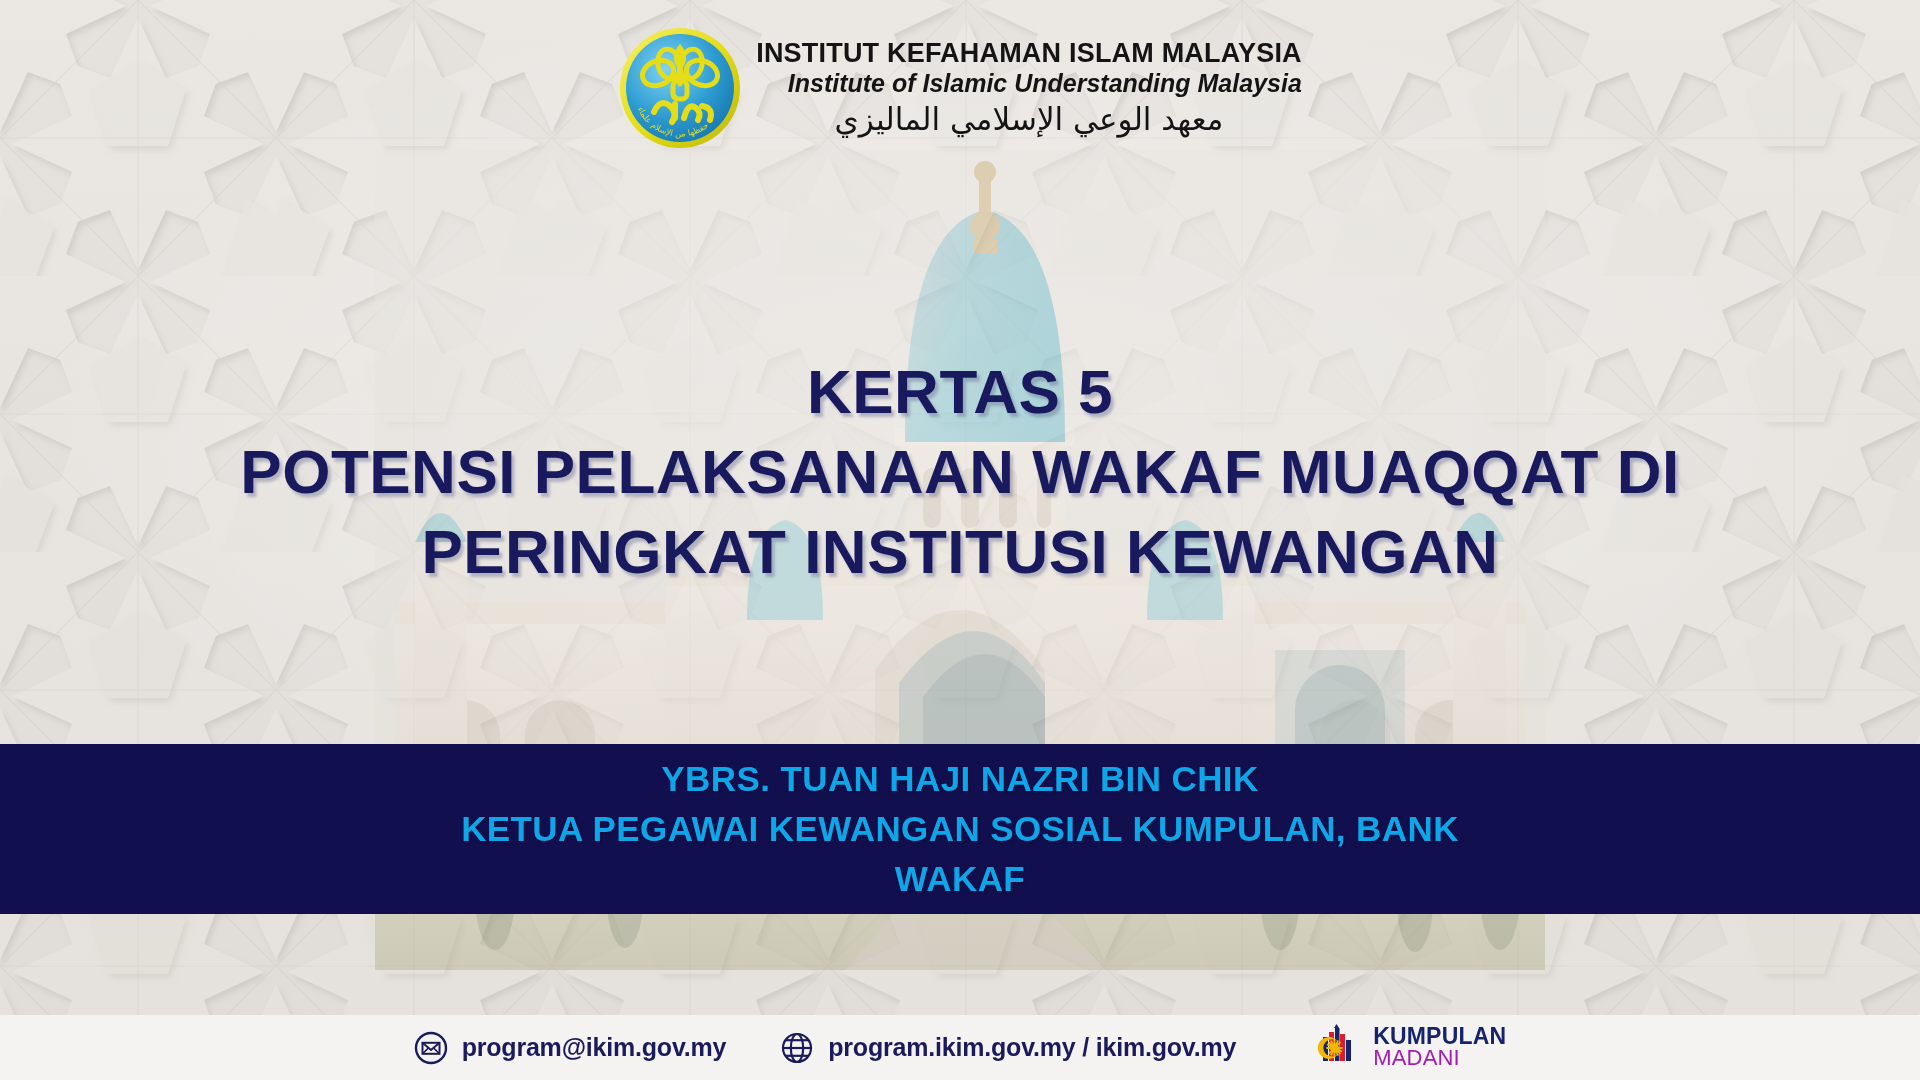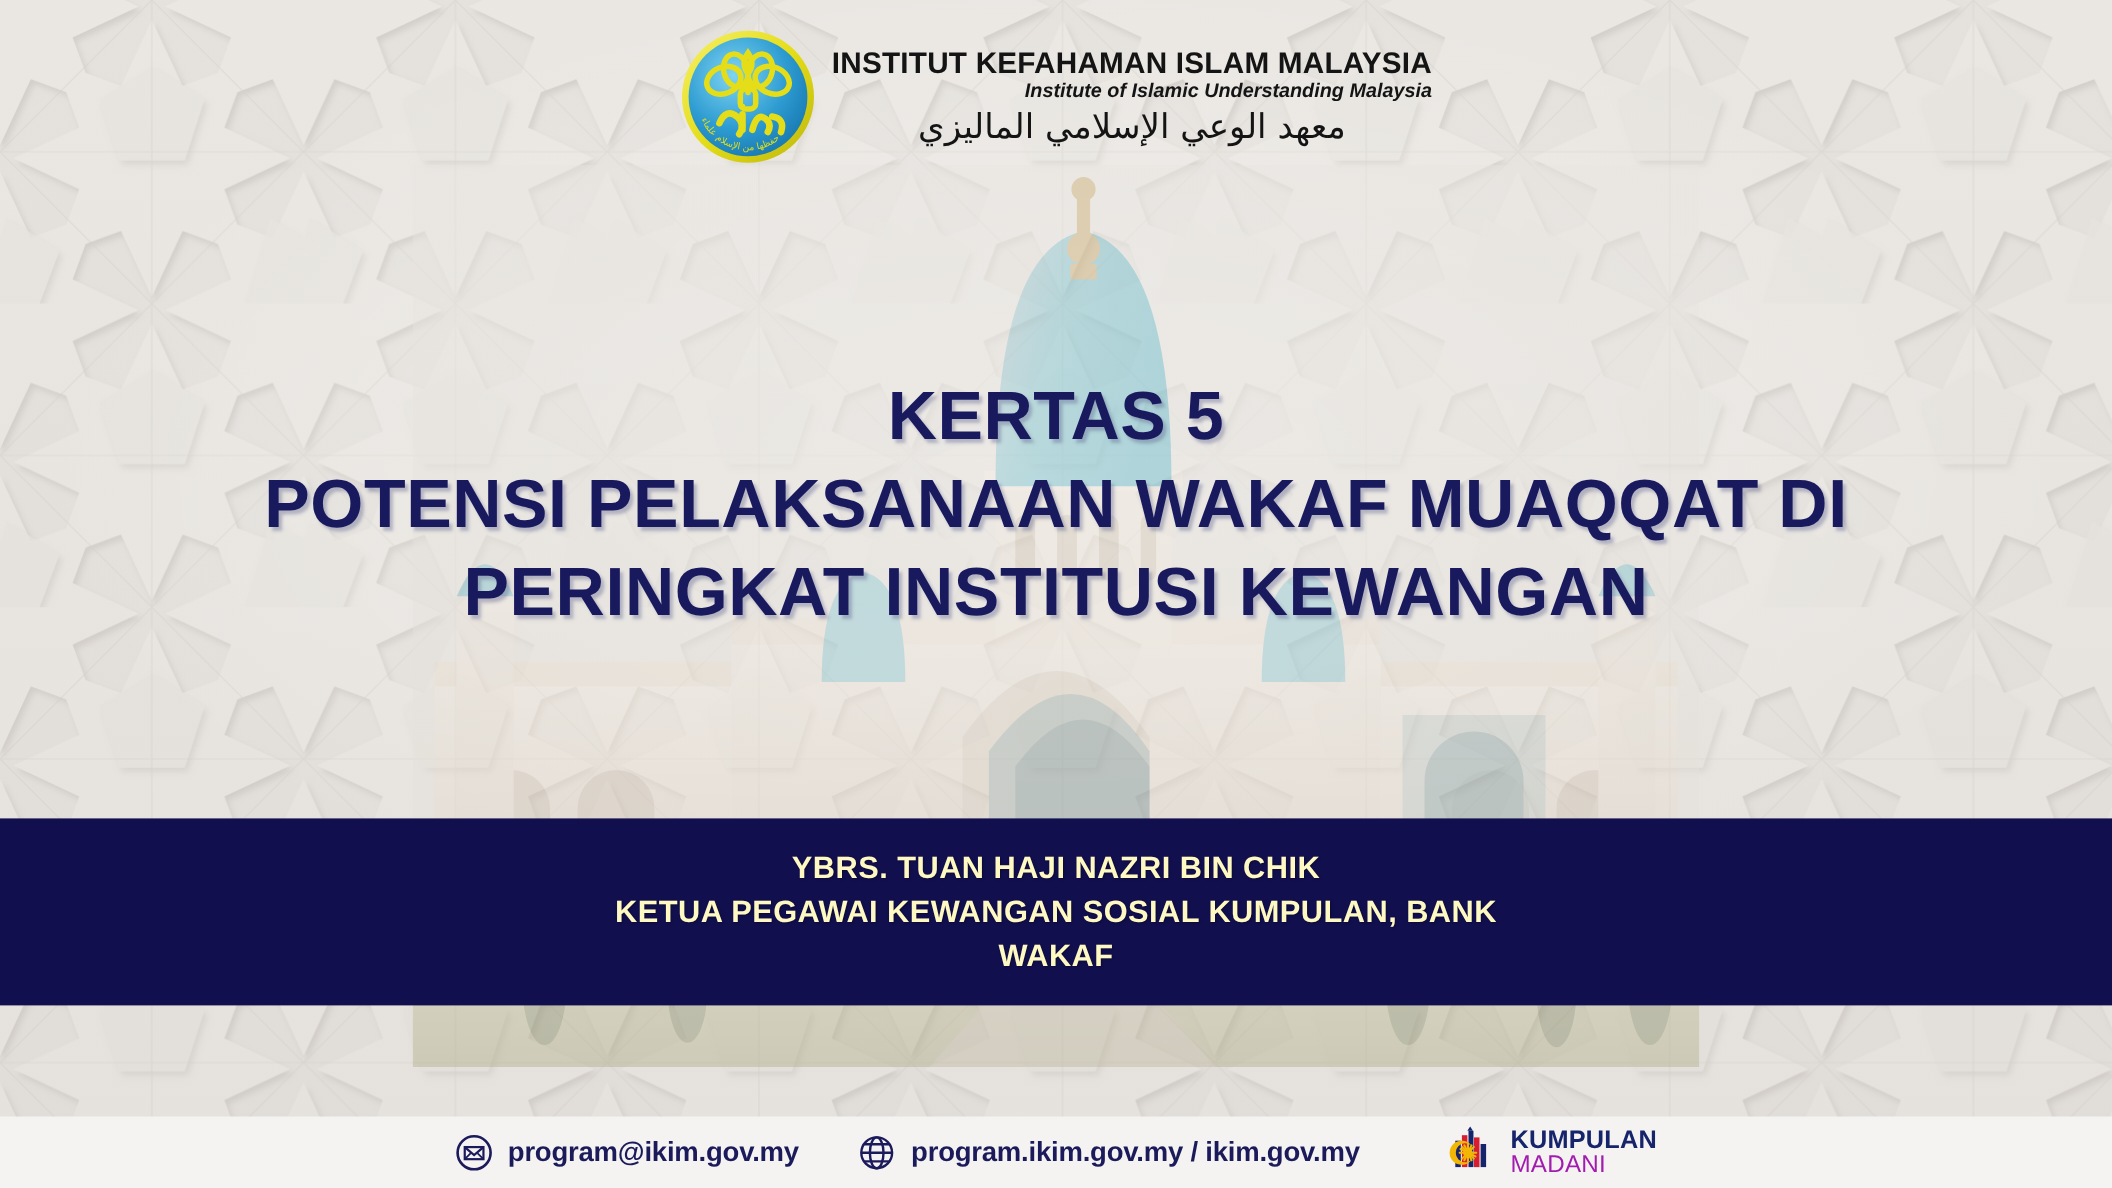--- a/index.html
+++ b/index.html
@@ -65,21 +65,21 @@
   .header-text { display:flex; flex-direction:column; align-items:flex-end; }
   .org-name-ms {
     font-size:27px;
     font-weight:700;
     letter-spacing:0.2px;
     color:#141414;
     line-height:1.12;
     white-space:nowrap;
   }
   .org-name-en {
-    font-size:18px;
+    font-size:25px;
     font-weight:700;
     font-style:italic;
     color:#141414;
     line-height:1.2;
     white-space:nowrap;
     margin-top:0;
   }
   .org-name-ar {
     font-size:31px;
     color:#141414;
@@ -88,21 +88,21 @@
     white-space:nowrap;
     margin-top:2px;
     font-family:"DejaVu Sans", sans-serif;
     font-weight:400;
     align-self:center;
   }
 
   
   .title-block {
     position:absolute;
-    left:0; top:343px;
+    left:0; top:356px;
     width:1920px;
     text-align:center;
     z-index:5;
     padding:0 60px;
   }
   .title-line {
     color:#191A5E;
     font-weight:700;
     letter-spacing:0.5px;
     text-shadow:3px 4px 3px rgba(90,95,140,0.38);
@@ -117,22 +117,22 @@
     left:0; top:744px;
     width:1920px; height:170px;
     background:#120F4F;
     z-index:7;
     display:flex;
     flex-direction:column;
     align-items:center;
     justify-content:center;
   }
   .speaker-line {
-    color:#fef9c3;
-    font-size:28px;
+    color:#0ea5e9;
+    font-size:35px;
     font-weight:700;
     letter-spacing:0.4px;
     line-height:1.42;
     text-align:center;
     text-shadow:1px 1px 2px rgba(0,0,0,0.35);
   }
 
   
   .footer-bar {
     position:absolute;

